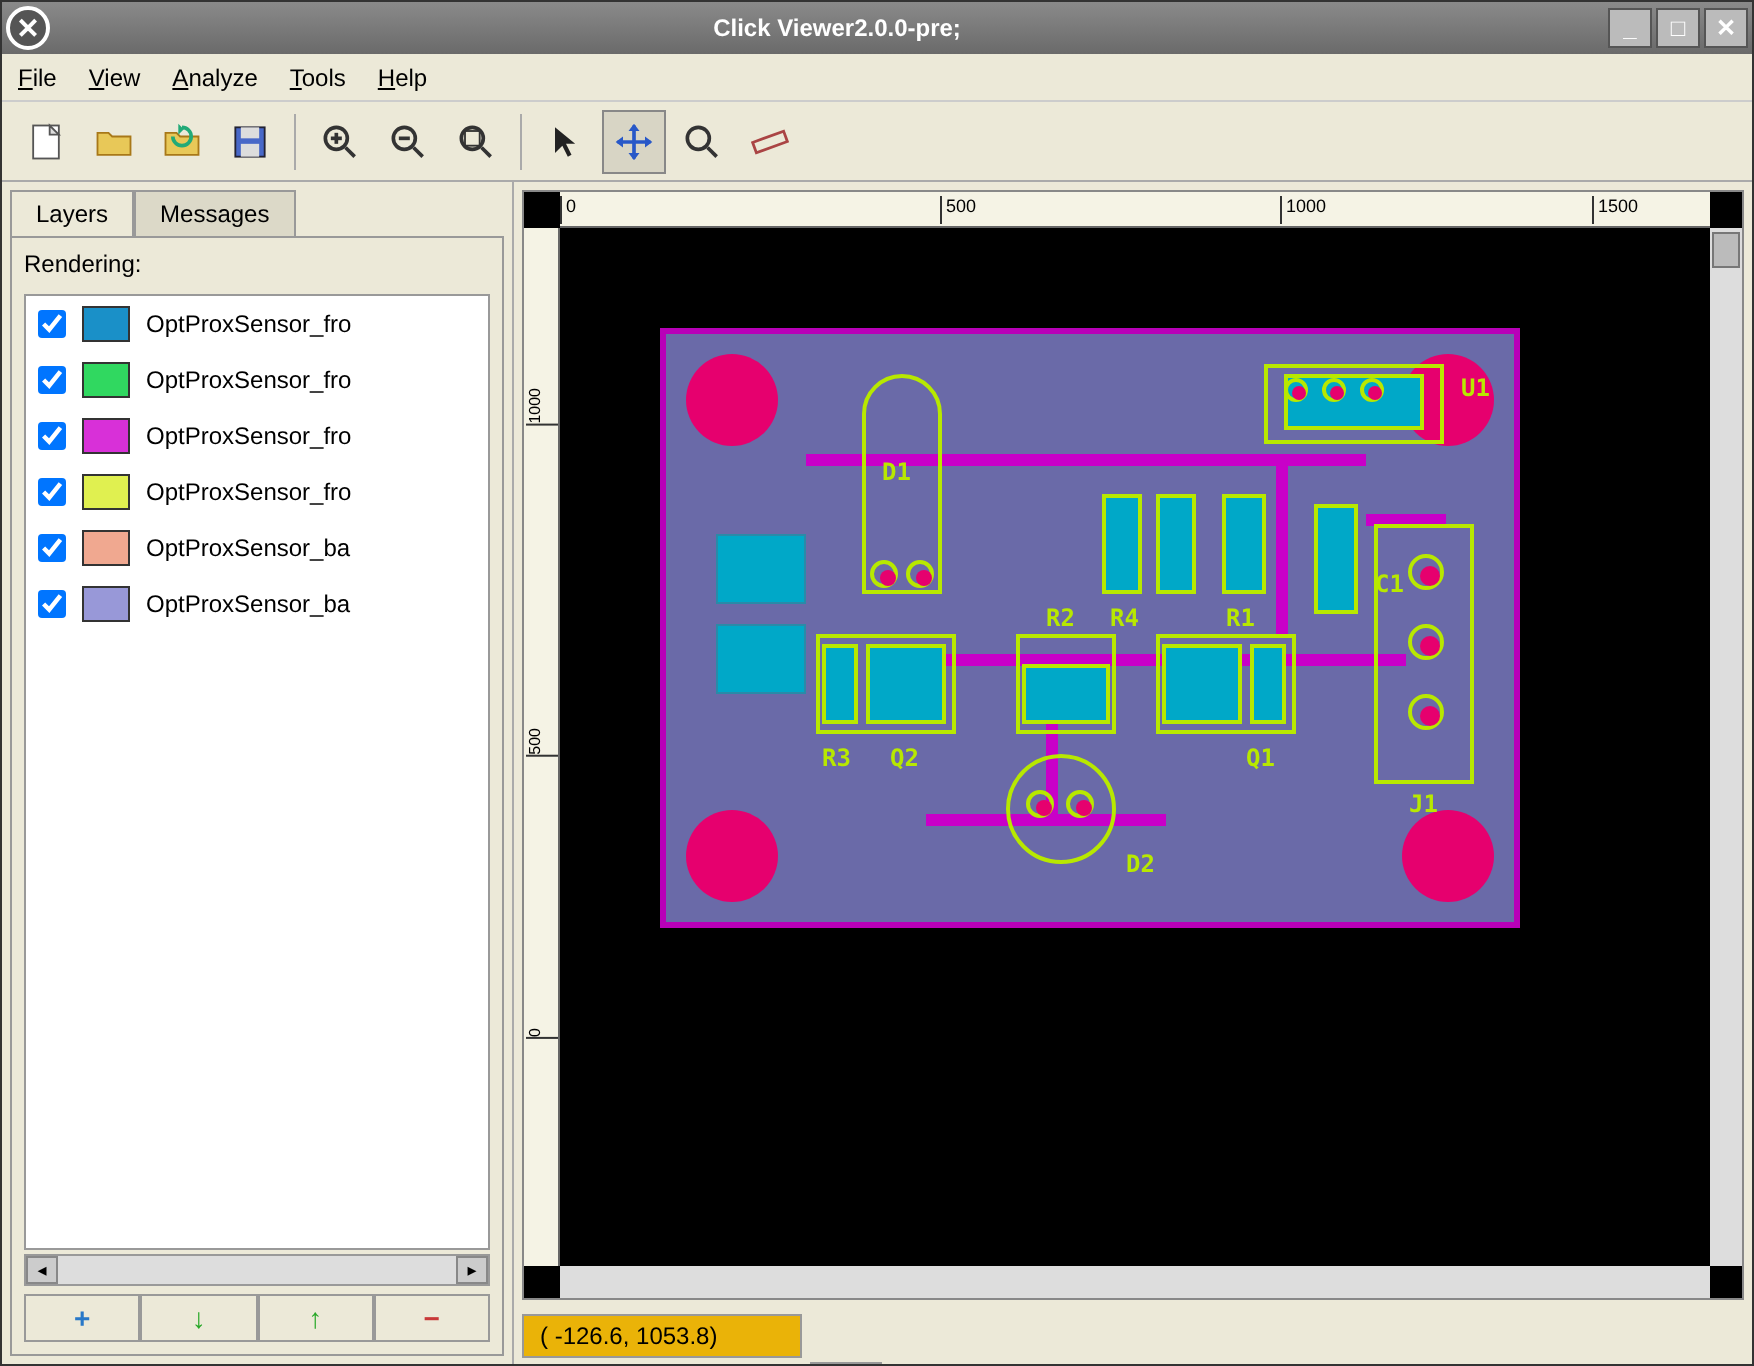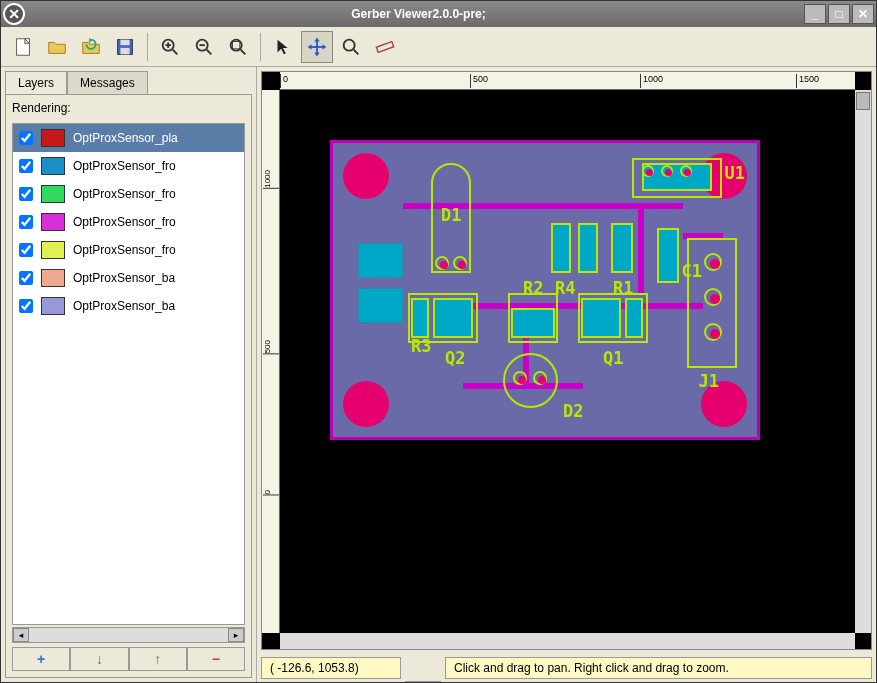--- a/index.html
+++ b/index.html
@@ -54,50 +54,57 @@
 .ruler-h { position: absolute; top: 0; left: 18px; right: 16px; height: 18px; background: #f5f3e5; border-bottom: 1px solid #666; font-size: 9px; overflow: hidden; }
 .ruler-h .tick { position: absolute; top: 2px; border-left: 1px solid #333; height: 14px; padding-left: 2px; }
 .ruler-v { position: absolute; top: 18px; left: 0; width: 18px; bottom: 16px; background: #f5f3e5; border-right: 1px solid #666; overflow: hidden; }
 .ruler-v .tick { position: absolute; left: 1px; border-top: 1px solid #333; width: 16px; font-size: 8px; writing-mode: vertical-rl; transform: rotate(180deg); }
 .pcb-canvas { position: absolute; top: 18px; left: 18px; right: 16px; bottom: 16px; background: black; }
 .sb-v { position: absolute; top: 18px; right: 0; width: 16px; bottom: 16px; background: #ddd; }
 .sb-v .thumb { width: 14px; background: #bbb; border: 1px solid #777; margin: 0 auto; }
 .sb-h { position: absolute; bottom: 0; left: 18px; right: 16px; height: 16px; background: #ddd; }
 
 .statusbar { height: 28px; display: flex; align-items: center; padding: 0 4px; gap: 4px; background: #ece9d8; }
-.statusbar .sbox { border: 1px solid #999; padding: 3px 8px; background: #fef9c3; }
+.statusbar .sbox { border: 1px solid #999; padding: 3px 8px; background: #eab308; }
 .statusbar .sbox.coords { width: 140px; }
 .statusbar .sbox.unit { width: 36px; display: flex; align-items: center; margin-top: 48px; }
 .statusbar .sbox.hint { flex: 1; }
 
 
 .board { position: absolute; left: 50px; top: 50px; width: 430px; height: 300px; background: #6a6aa8; border: 3px solid #b800b8; }
 .mhole { position: absolute; width: 46px; height: 46px; border-radius: 50%; background: #e6006e; }
 .comp-rect { position: absolute; background: #00a8c8; border: 2px solid #b8e800; }
 .comp-rect.nb { border: 1px solid #2a8aa8; }
 .trace { position: absolute; background: #c800c8; }
 .pad-yellow { position: absolute; border: 2px solid #b8e800; border-radius: 50%; }
 .pad-red { position: absolute; background: #e6006e; border-radius: 50%; }
-.lbl { position: absolute; color: #b8e800; font-size: 17px; font-weight: bold; font-family: monospace; }
+.lbl { position: absolute; color: #b8e800; font-size: 12px; font-weight: bold; font-family: monospace; }
 .outline { position: absolute; border: 2px solid #b8e800; }
 </style>
 </head>
 <body>
 
 <div class="window">
   <div class="titlebar">
     <div class="close-badge">✕</div>
-    <div class="title">Gerber Viewer2.0.0-pre;</div>
+    <div class="title">Click Viewer2.0.0-pre;</div>
     <div class="winbtns">
       <div class="winbtn">_</div>
       <div class="winbtn">□</div>
       <div class="winbtn">✕</div>
     </div>
   </div>
 
+  <div class="menubar">
+    <span><u>F</u>ile</span>
+    <span><u>V</u>iew</span>
+    <span><u>A</u>nalyze</span>
+    <span><u>T</u>ools</span>
+    <span><u>H</u>elp</span>
+  </div>
 
   <div class="toolbar">
     <div class="tbtn">
         <svg viewBox="0 0 24 24">
           <rect x="5" y="3" width="14" height="18" fill="white" stroke="#555"></rect>
           <path d="M14 3 L19 8 L14 8 Z" fill="#ddd" stroke="#555"></path>
         </svg>
       </div>
     <div class="tbtn">
         <svg viewBox="0 0 24 24">
@@ -171,25 +178,20 @@
     <div class="sidebar">
       <div class="tabs">
         <div class="tab active">Layers</div>
         <div class="tab inactive">Messages</div>
       </div>
       <div class="tabpanel">
         <div class="rendering-row">
           <span>Rendering:</span>
         </div>
         <div class="layerlist" id="layerlist">
-            <div class="layer-row selected">
-              <input type="checkbox" checked="" style="">
-              <div class="layer-swatch" style="background:#c81818"></div>
-              <div class="layer-name">OptProxSensor_pla</div>
-            </div>
             <div class="layer-row">
               <input type="checkbox" checked="" style="">
               <div class="layer-swatch" style="background:#1a90c8"></div>
               <div class="layer-name">OptProxSensor_fro</div>
             </div>
             <div class="layer-row">
               <input type="checkbox" checked="" style="">
               <div class="layer-swatch" style="background:#30d860"></div>
               <div class="layer-name">OptProxSensor_fro</div>
             </div>
@@ -298,47 +300,46 @@
                 <div class="pad-red" style="width:10px;height:10px;margin:4px"></div>
               </div>
             <div class="lbl" style="right:38px;top:228px">J1</div>
 
             <div class="comp-rect nb" style="left:25px;top:100px;width:45px;height:35px"></div>
             <div class="comp-rect nb" style="left:25px;top:145px;width:45px;height:35px"></div>
 
             <div class="outline" style="left:75px;top:150px;width:70px;height:50px"></div>
             <div class="comp-rect" style="left:78px;top:155px;width:18px;height:40px"></div>
             <div class="comp-rect" style="left:100px;top:155px;width:40px;height:40px"></div>
-            <div class="lbl" style="left:78px;top:193px">R3</div>
+            <div class="lbl" style="left:78px;top:205px">R3</div>
             <div class="lbl" style="left:112px;top:205px">Q2</div>
 
             <div class="outline" style="left:175px;top:150px;width:50px;height:50px"></div>
             <div class="comp-rect" style="left:178px;top:165px;width:44px;height:30px"></div>
             <div class="lbl" style="left:190px;top:135px">R2</div>
 
             <div class="outline" style="left:245px;top:150px;width:70px;height:50px"></div>
             <div class="comp-rect" style="left:248px;top:155px;width:40px;height:40px"></div>
             <div class="comp-rect" style="left:292px;top:155px;width:18px;height:40px"></div>
-            <div class="lbl" style="left:270px;top:205px">Q1</div>
+            <div class="lbl" style="left:290px;top:205px">Q1</div>
 
             <div class="outline" style="left:170px;top:210px;width:55px;height:55px;border-radius:50%"></div>
             <div class="pad-yellow" style="left:180px;top:228px;width:14px;height:14px">
                 <div class="pad-red" style="width:8px;height:8px;margin:3px"></div>
               </div>
             <div class="pad-yellow" style="left:200px;top:228px;width:14px;height:14px">
                 <div class="pad-red" style="width:8px;height:8px;margin:3px"></div>
               </div>
             <div class="lbl" style="left:230px;top:258px">D2</div>
           </div>
         </div>
         <div class="sb-v">
             <div class="thumb" style="height:18px;margin-top:2px"></div>
           </div>
         <div class="sb-h"></div>
       </div>
       <div class="statusbar">
         <div class="sbox coords">( -126.6, 1053.8)</div>
         <div class="sbox unit"><span>mil</span>&nbsp;&nbsp;▾</div>
-        <div class="sbox hint">Click and drag to pan. Right click and drag to zoom.</div>
       </div>
     </div>
   </div>
 </div>
 
 </body></html>

